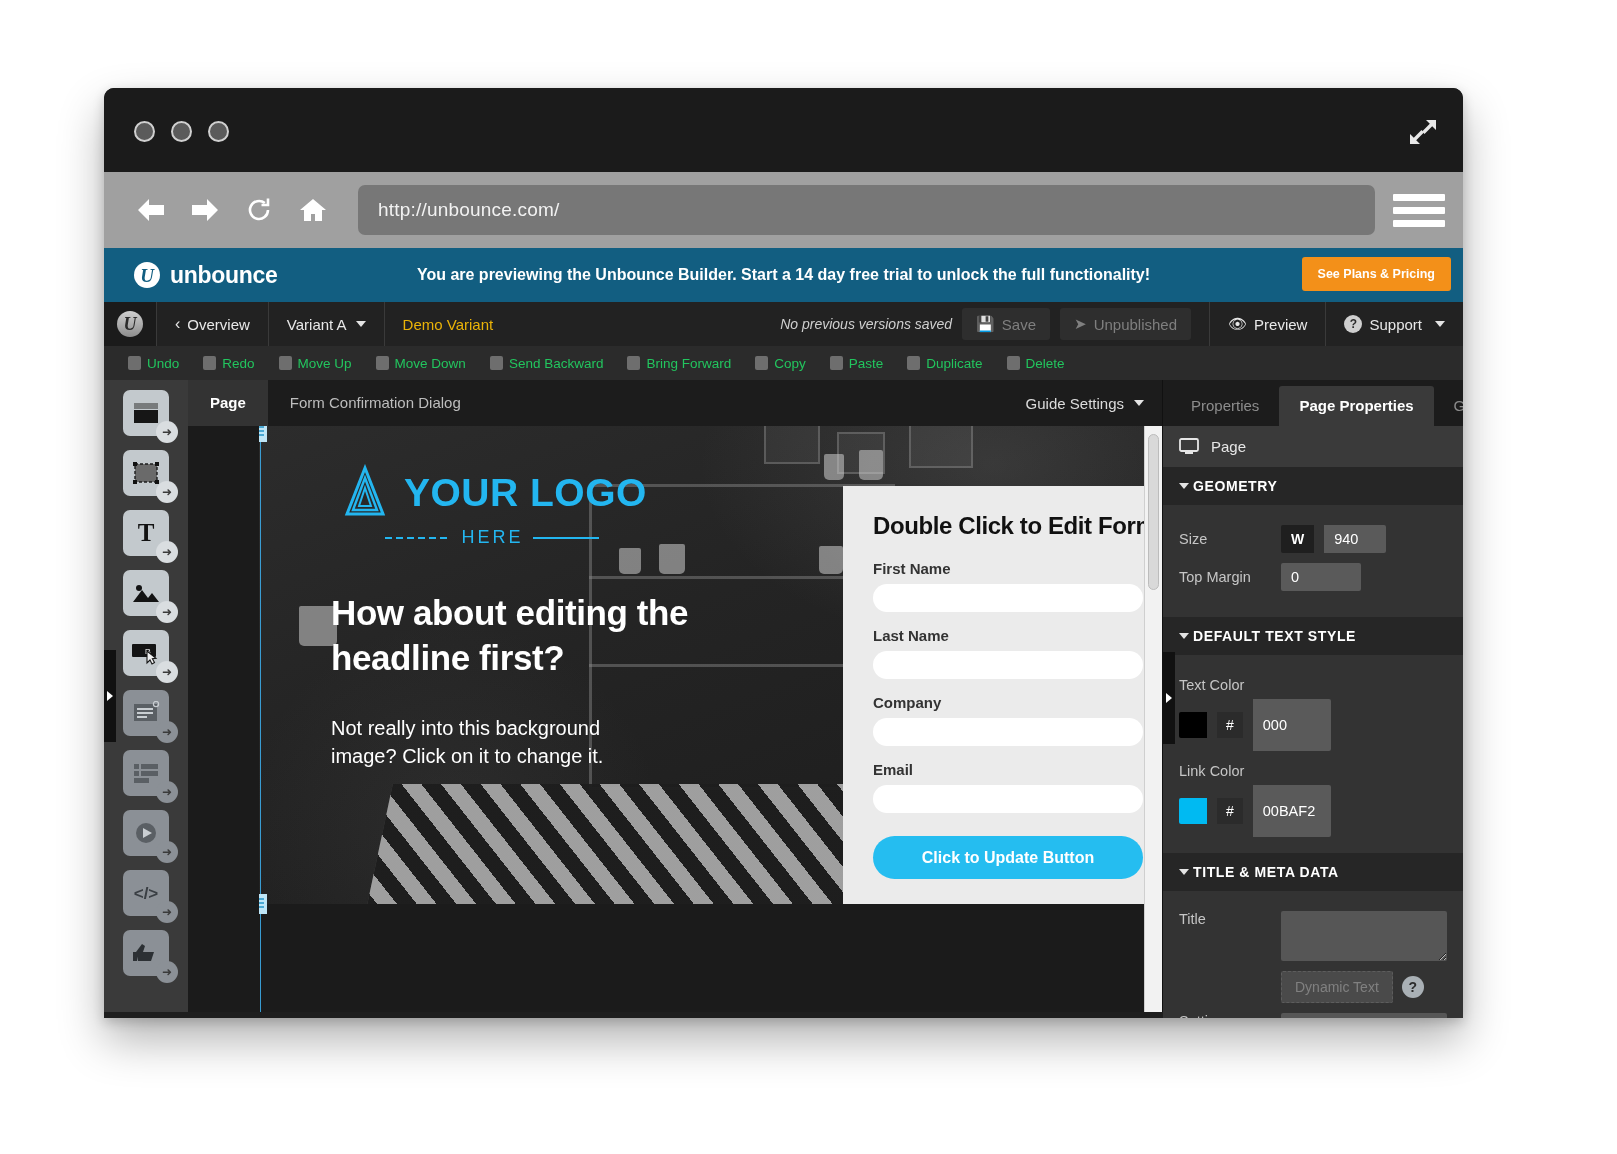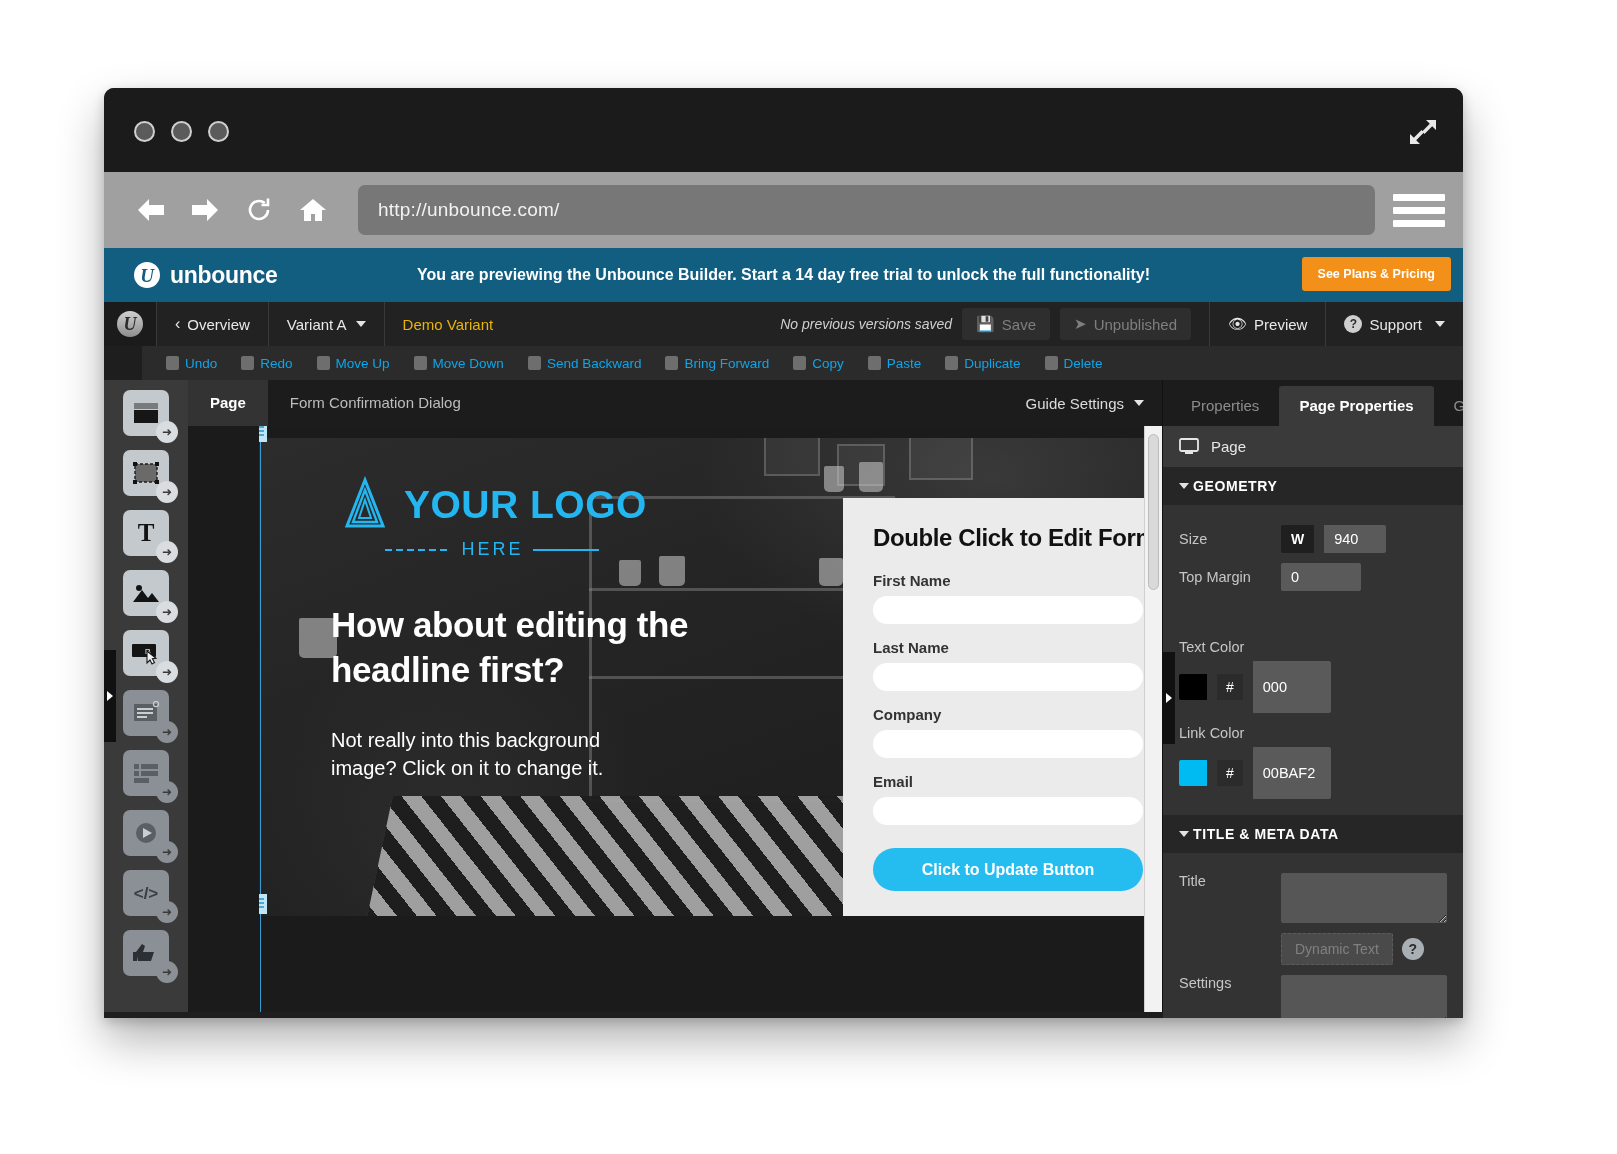--- a/index.html
+++ b/index.html
@@ -56,21 +56,21 @@
   .apptop .spacer{flex:1;border:none;}
   .apptop .demo{font-weight:normal;color:#eab308;border-right:none;}
   .muted-it{color:#cfcfcf;font-style:italic;font-size:14px;}
   .ghostbtn{
     display:flex;align-items:center;gap:7px;background:#2e2e2e;color:#7f7f7f;
     padding:7px 14px;border-radius:3px;font-size:15px;margin-left:10px;border:none;cursor:default;
   }
   .topitem{display:flex;align-items:center;gap:7px;padding:0 18px;border-left:1px solid #3a3a3a;height:100%;box-sizing:border-box;color:#e8e8e8;}
 
   
-  .edittools{height:34px;background:#2b2b2b;display:flex;align-items:center;padding-left:14px;gap:4px;color:#0ea5e9;font-size:13.5px;margin-left:38px;}
+  .edittools{height:34px;background:#2b2b2b;display:flex;align-items:center;padding-left:14px;gap:4px;color:#22c55e;font-size:13.5px;}
   .etool{display:flex;align-items:center;gap:6px;padding:4px 10px;white-space:nowrap;}
   .etool .gi{width:13px;height:14px;display:inline-block;background:#6e6e6e;border-radius:2px;}
 
   
   .bodyrow{display:flex;height:632px;background:#2b2b2b;}
 
   
   .rail{width:84px;background:#3a3a3a;position:relative;flex:0 0 84px;}
   .rail .collapse{
     position:absolute;left:-1px;top:270px;width:13px;height:92px;background:#111;
@@ -90,21 +90,21 @@
   
   .canvascol{flex:1;display:flex;flex-direction:column;min-width:0;background:#1c1c1c;}
   .canvastabs{height:46px;background:#1c1c1c;display:flex;align-items:center;color:#bdbdbd;font-size:15px;position:relative;}
   .ctab{padding:0 22px;line-height:46px;height:46px;}
   .ctab.active{background:#333;color:#fff;font-weight:bold;}
   .guide{position:absolute;right:18px;display:flex;align-items:center;gap:10px;color:#dcdcdc;font-size:15px;}
 
   .canvas{flex:1;position:relative;overflow:hidden;background:#1b1b1b;}
   .page{position:absolute;left:71px;top:0;width:966px;bottom:0;overflow:hidden;}
   .hero{
-    position:absolute;left:0;top:12px;right:0;height:478px;
+    position:absolute;left:0;top:0;right:0;height:478px;
     background:#0c4a6e;overflow:hidden;
   }
   
   .photo{position:absolute;inset:0;
     background:
       radial-gradient(ellipse 420px 260px at 76% 8%, rgba(150,150,150,.18), transparent 70%),
       radial-gradient(ellipse 300px 300px at 20% 85%, rgba(120,120,120,.12), transparent 70%),
       linear-gradient(160deg,#2c2c2c 0%,#242424 40%,#1b1b1b 100%);
   }
   .frame{position:absolute;border:2px solid rgba(160,160,160,.35);background:rgba(200,200,200,.07);}
@@ -521,20 +521,24 @@
             <span class="plabel">Size</span>
             <span class="wtag">W</span>
             <input class="pinput" value="940" style="">
           </div>
           <div class="prow">
             <span class="plabel">Top Margin</span>
             <input class="pinput solo" value="0" style="">
           </div>
         </div>
 
+        <div class="sechead">
+          <span class="chev"></span>
+          <span>DEFAULT TEXT STYLE</span>
+        </div>
         <div class="secbody">
           <div class="colorlabel">Text Color</div>
           <div class="prow" style="margin:0 0 4px 0;">
             <span class="swatch" style="background:#000000;"></span>
             <span class="hashbox">#</span>
             <input class="hexinput" value="000" style="">
           </div>
           <div class="colorlabel">Link Color</div>
           <div class="prow" style="margin:0;">
             <span class="swatch" style="background:#00baf2;"></span>

